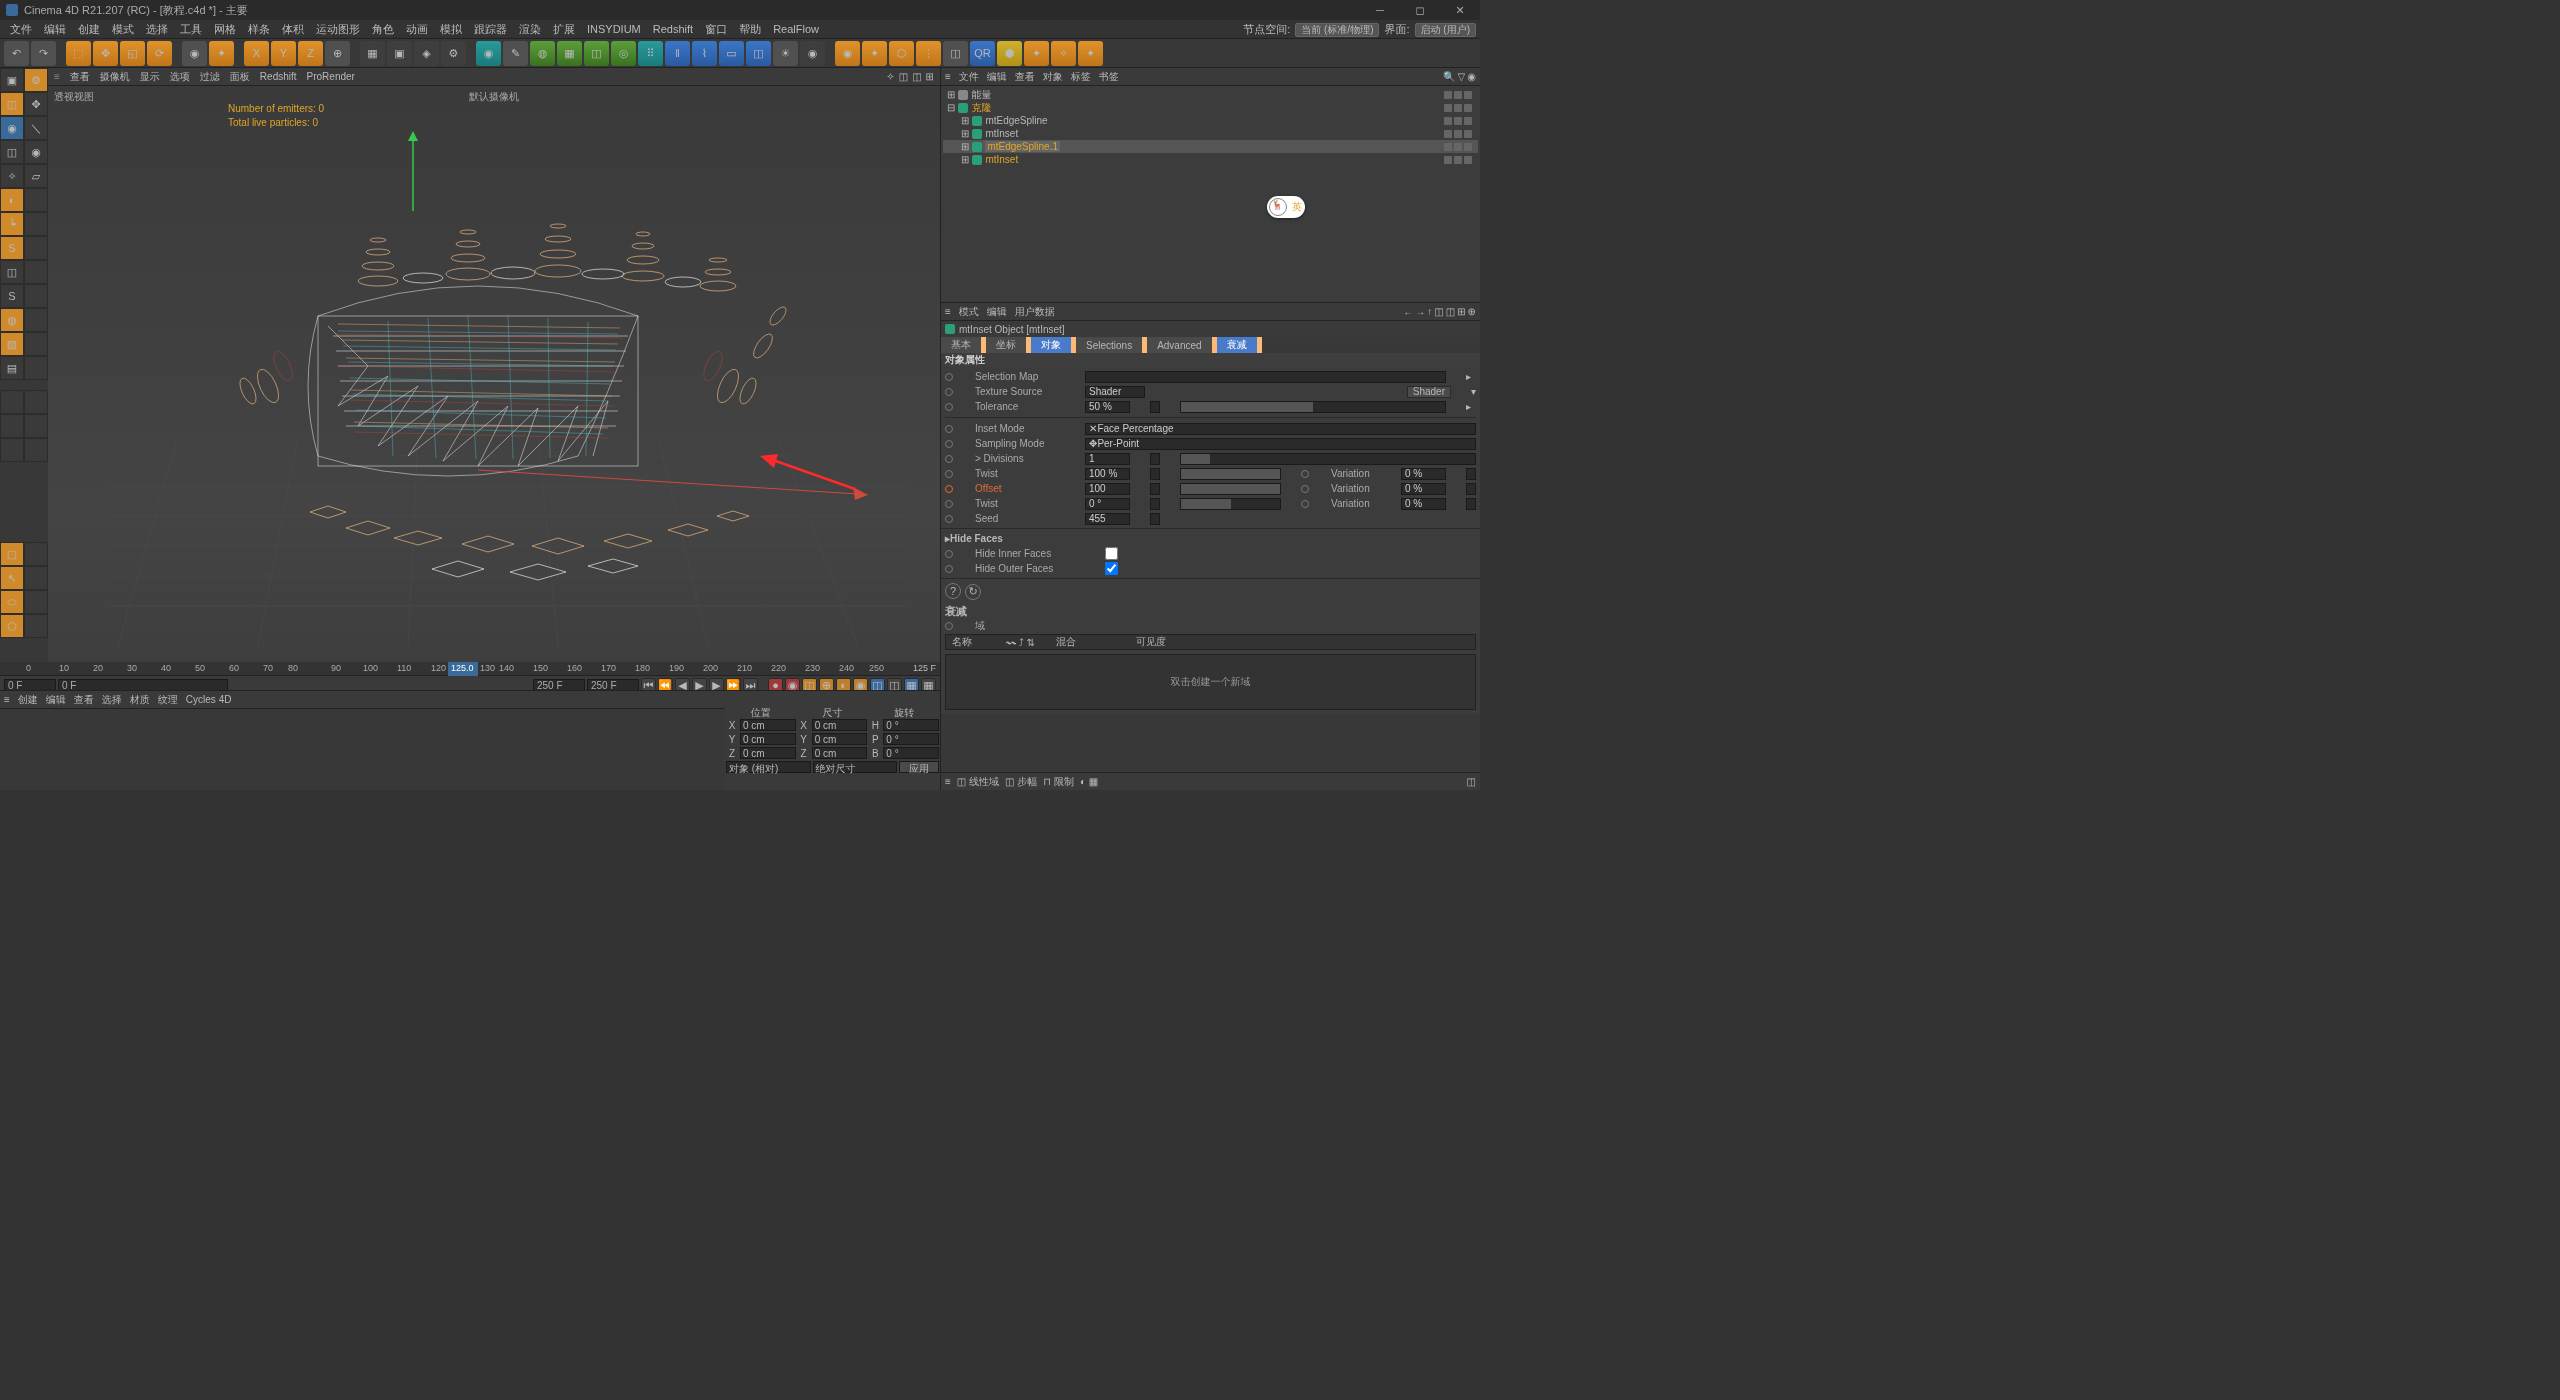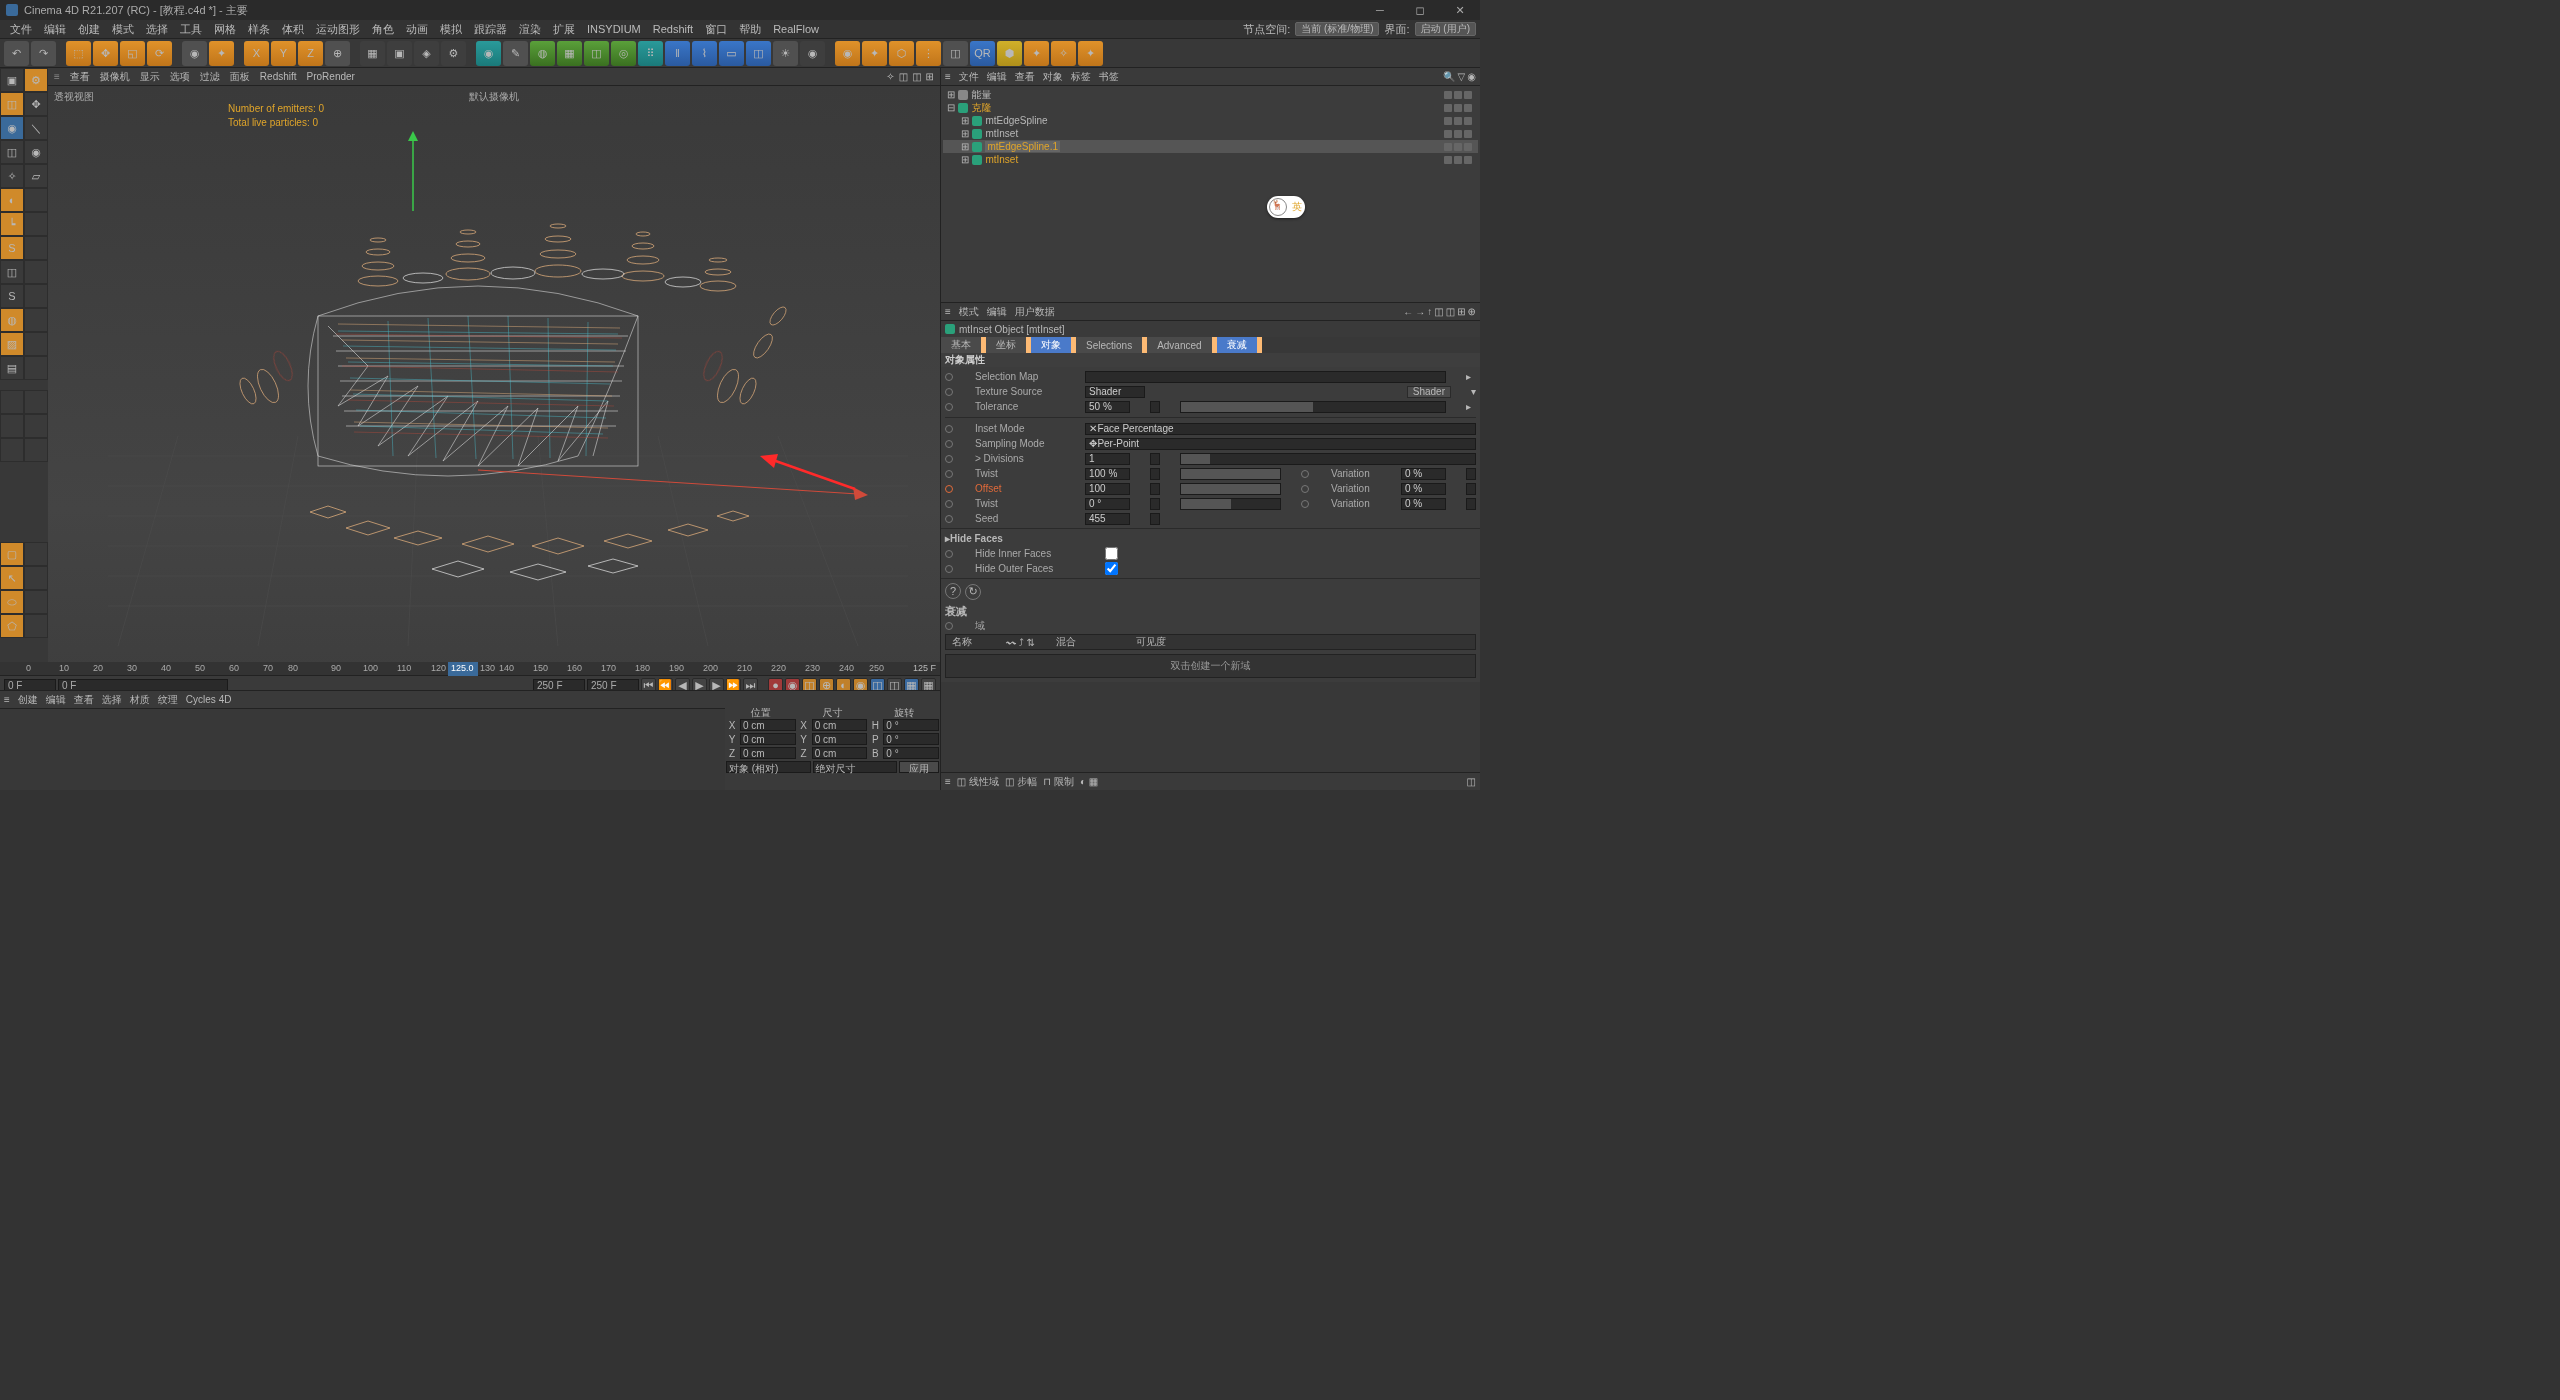--- a/index.html
+++ b/index.html
@@ -5,21 +5,21 @@
 * { margin:0; padding:0; box-sizing:border-box; font-family:"Microsoft YaHei",Arial,sans-serif; }
 body { background:#333333; color:#b8b8b8; font-size:11px; width:1480px; height:790px; overflow:hidden; position:relative; }
 
 .titlebar { height:20px; background:#2a2a2a; display:flex; align-items:center; padding:0 6px; color:#aaa; font-size:11px; }
 .titlebar .icon { width:12px; height:12px; background:#3a6a9a; border-radius:2px; margin-right:6px; }
 .winctl { position:absolute; right:0; top:0; display:flex; }
 .winctl div { width:40px; height:20px; display:flex; align-items:center; justify-content:center; color:#aaa; }
 
 .menubar { height:18px; background:#333333; display:flex; align-items:center; padding:0 4px; font-size:11px; }
 .menubar span { padding:0 6px; color:#bbb; }
-.menubar .right { margin-left:auto; display:flex; align-items:flex-start; }
+.menubar .right { margin-left:auto; display:flex; align-items:flex-end; }
 .menubar .right span { padding:0 5px; }
 .menubar .sel { background:#555; border:1px solid #666; border-radius:2px; padding:0 6px; height:14px; font-size:10px; display:inline-flex; align-items:center; }
 
 .maintoolbar { height:30px; background:#383838; display:flex; align-items:center; padding:0 4px; gap:2px; border-top:1px solid #222; border-bottom:1px solid #222; }
 .tbtn { width:25px; height:25px; background:#444; border-radius:3px; display:flex; align-items:center; justify-content:center; }
 .tbtn.blue { background:linear-gradient(#3a76c8,#2a5aa0); }
 .tbtn.orange { background:linear-gradient(#e0922a,#c0751a); }
 .tbtn.gray { background:#505050; }
 .tbtn.dark { background:#3e3e3e; }
 .tbtn.green { background:linear-gradient(#5aa03a,#3a7020); }
@@ -79,21 +79,21 @@
 .prow .field{flex:1; height:12px; background:#2a2a2a; border:1px solid #1a1a1a; font-size:10px; color:#ccc; padding:0 3px; display:flex;align-items:center;}
 .prow .slider{flex:1;height:12px;background:#2a2a2a;border:1px solid #1a1a1a;position:relative;}
 .prow .slider .fill{position:absolute;height:100%;background:#555;}
 .prow .var{width:50px;color:#aaa;}
 .prow .varfield{width:45px;height:12px;background:#2a2a2a;border:1px solid #1a1a1a;font-size:10px;color:#ccc;padding:0 3px;display:flex;align-items:center;}
 .prow .spin{width:10px;height:12px;background:#2a2a2a;border:1px solid #1a1a1a;}
 .prow .btn{height:12px;background:#4a4a4a;border:1px solid #2a2a2a;padding:0 5px;font-size:10px;display:flex;align-items:center;}
 .hideblock{background:#3c3c3c;padding:2px 4px;}
 .fallblock{background:#3c3c3c;padding:4px;}
 .falltable{height:16px;background:#333;border:1px solid #222;display:flex;align-items:center;font-size:10px;}
-.fallplace{height:24px;background:#333;border:1px solid #222;display:flex;align-items:center;justify-content:center;font-size:10px;color:#999;margin-top:4px;}
+.fallplace{height:56px;background:#333;border:1px solid #222;display:flex;align-items:center;justify-content:center;font-size:10px;color:#999;margin-top:4px;}
 .circbtn{width:16px;height:16px;border:1px solid #777;border-radius:50%;display:inline-flex;align-items:center;justify-content:center;margin-right:4px;}
 .bottomtoolbar{height:18px;background:#3a3a3a;display:flex;align-items:center;padding:0 4px;gap:6px;font-size:10px;border-top:1px solid #222;}
 
 .timeline{ position:absolute; left:0; bottom:100px; width:940px; height:28px; background:#383838;}
 .ruler{height:14px;background:#333;position:relative;font-size:9px;color:#aaa;border-bottom:1px solid #222;}
 .ruler span{position:absolute;top:1px;}
 .marker{position:absolute;height:14px;width:30px;background:#3a6a9a;top:0;}
 .playbar{height:18px;background:#3a3a3a;display:flex;align-items:center;gap:2px;padding:0 4px;}
 .frame{width:52px;height:13px;background:#2a2a2a;border:1px solid #1a1a1a;font-size:10px;padding:0 3px;color:#aaa;}
 .pbtn{width:15px;height:15px;background:#444;border:1px solid #2a2a2a;display:flex;align-items:center;justify-content:center;border-radius:2px;}

